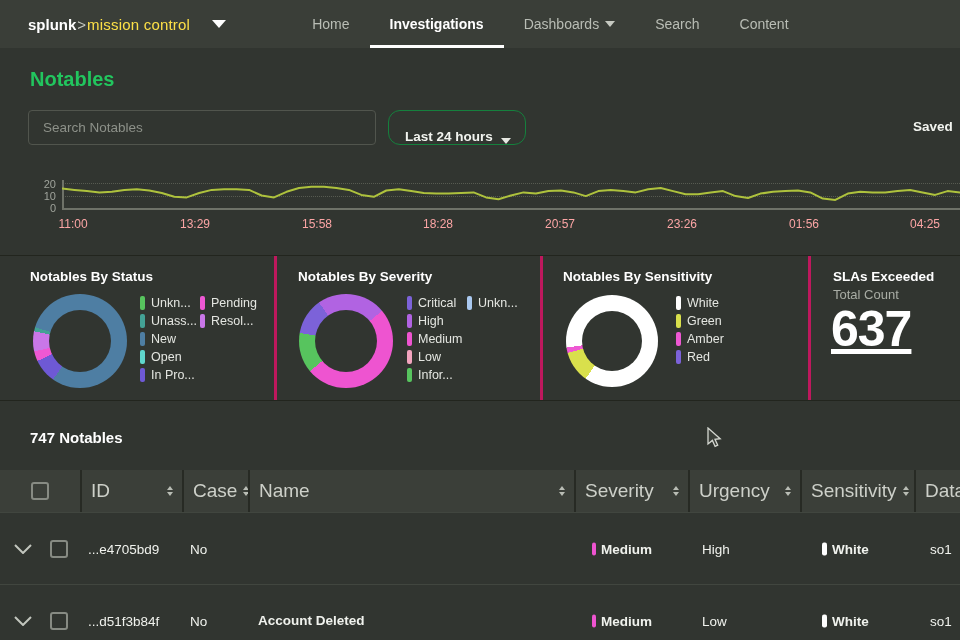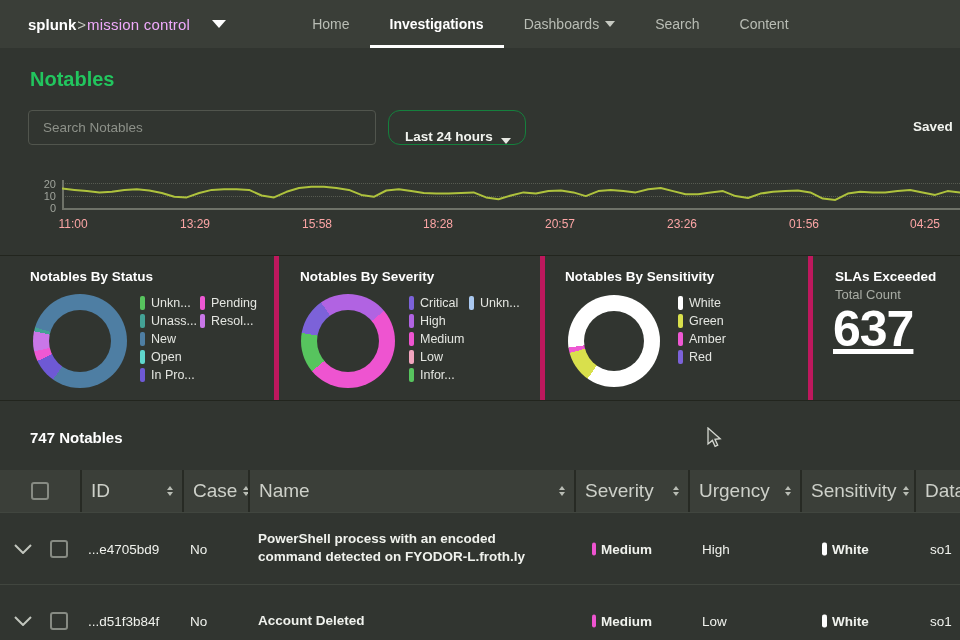--- a/index.html
+++ b/index.html
@@ -5,21 +5,21 @@
   * { margin:0; padding:0; box-sizing:border-box; }
   html,body { width:960px; height:640px; overflow:hidden; }
   body { font-family:"Liberation Sans","DejaVu Sans",sans-serif; background:#313530; color:#f0f2ed; }
   #screen { position:relative; width:960px; height:640px; background:#313530; overflow:hidden; }
 
   
   .navbar { position:absolute; left:0; top:0; width:960px; height:48px; background:#3a3e38; display:flex; align-items:stretch; }
   .logo { display:flex; align-items:center; padding-left:28px; cursor:pointer; }
   .logo .brand { font-weight:bold; font-size:15px; color:#ffffff; }
   .logo .gt { font-size:15px; color:#c7cac2; margin:0 1px; }
-  .logo .product { font-size:15px; color:#f0abfc; font-weight:300; letter-spacing:.2px; }
+  .logo .product { font-size:15px; color:#fde047; font-weight:300; letter-spacing:.2px; }
   .logo-caret { width:0; height:0; border-left:7px solid transparent; border-right:7px solid transparent; border-top:8px solid #ffffff; margin-left:22px; align-self:center; }
   .nav-items { display:flex; margin-left:66px; }
   .nav-item { display:flex; align-items:center; gap:6px; padding:0 20px; font-size:14px; color:#b9bdb5; cursor:pointer; border-bottom:3px solid transparent; padding-top:3px; }
   .nav-item.active { color:#ffffff; font-weight:bold; border-bottom-color:#ffffff; }
   .dd-caret { width:0; height:0; border-left:5px solid transparent; border-right:5px solid transparent; border-top:6px solid #c6c9c1; }
 
   
   .page-title { position:absolute; left:30px; top:68px; font-size:20px; font-weight:bold; color:#22c55e; }
   .search-box { position:absolute; left:28px; top:110px; width:348px; height:35px; background:transparent; border:1px solid #51554d; border-radius:4px; color:#e8eae4; font-size:13.5px; padding:0 14px; outline:none; font-family:inherit; }
   .search-box::placeholder { color:#8d9189; }
@@ -32,21 +32,21 @@
   .yt { position:absolute; width:28px; text-align:right; font-size:11px; color:#9fa39b; }
   .grid-line { position:absolute; left:62px; width:898px; height:0; border-top:1px dotted #575b51; }
   .axis-line { position:absolute; left:62px; width:898px; height:0; border-top:2px solid #6e7268; }
   .axis-vert { position:absolute; left:62px; top:180px; width:0; height:29px; border-left:2px solid #6e7268; }
   .spark { position:absolute; left:62px; top:180px; }
   .xt { position:absolute; top:217px; width:44px; text-align:center; font-size:12px; color:#fca5a5; }
 
   
   .panels { position:absolute; left:0; top:255px; width:960px; height:146px; border-top:1px solid #22251e; border-bottom:1px solid #22251e; display:flex; }
   .panel { position:relative; height:100%; }
-  .panel + .panel { border-left:5px solid #be185d;padding-left:12px; }
+  .panel + .panel { border-left:3px solid #be185d;padding-left:12px; }
   .p-title { position:absolute; top:13px; font-size:13.5px; font-weight:bold; color:#ffffff; white-space:nowrap; }
   .donut { position:absolute; border-radius:50%; }
   .donut .hole { position:absolute; inset:16px; border-radius:50%; background:#313530; }
   .legend { position:absolute; display:flex; flex-direction:column; gap:4px; }
   .li { display:flex; align-items:center; gap:6px; height:14px; }
   .sw { width:5px; height:14px; border-radius:2px; flex:none; }
   .li span.t { font-size:12.5px; color:#e4e6e1; white-space:nowrap; }
   .sv-sub { position:absolute; top:31px; font-size:13px; color:#a9ada5; }
   .sv-num { position:absolute; top:44px; font-size:50px; font-weight:bold; color:#ffffff; letter-spacing:-1px;text-decoration:underline; }
 
@@ -296,21 +296,20 @@
     </div>
   </div>
 
   <div class="trow" style="top:512px; height:72px;">
     <svg class="chev" width="18" height="10">
         <polyline points="1,1 9,9 17,1" fill="none" stroke="#c2c6be" stroke-width="2"></polyline>
       </svg>
     <div class="checkbox" style="position:absolute; left:50px; top:50%; transform:translateY(-50%);"></div>
     <span class="cell" style="left:88px;">...e4705bd9</span>
     <span class="cell" style="left:190px;">No</span>
-    <span class="cell bold name-cell" style="left:258px;">PowerShell process with an encoded command detected on FYODOR-L.froth.ly</span>
     <span class="pill" style="left: 592px; background-color: rgb(238, 84, 208);"></span>
     <span class="cell bold" style="left:601px;">Medium</span>
     <span class="cell" style="left:702px;">High</span>
     <span class="pill" style="left: 822px; width: 5px; background-color: rgb(255, 255, 255);"></span>
     <span class="cell bold" style="left:832px;">White</span>
     <span class="cell" style="left:930px;">so1</span>
   </div>
 
   <div class="trow" style="top:584px; height:72px;">
     <svg class="chev" width="18" height="10">

